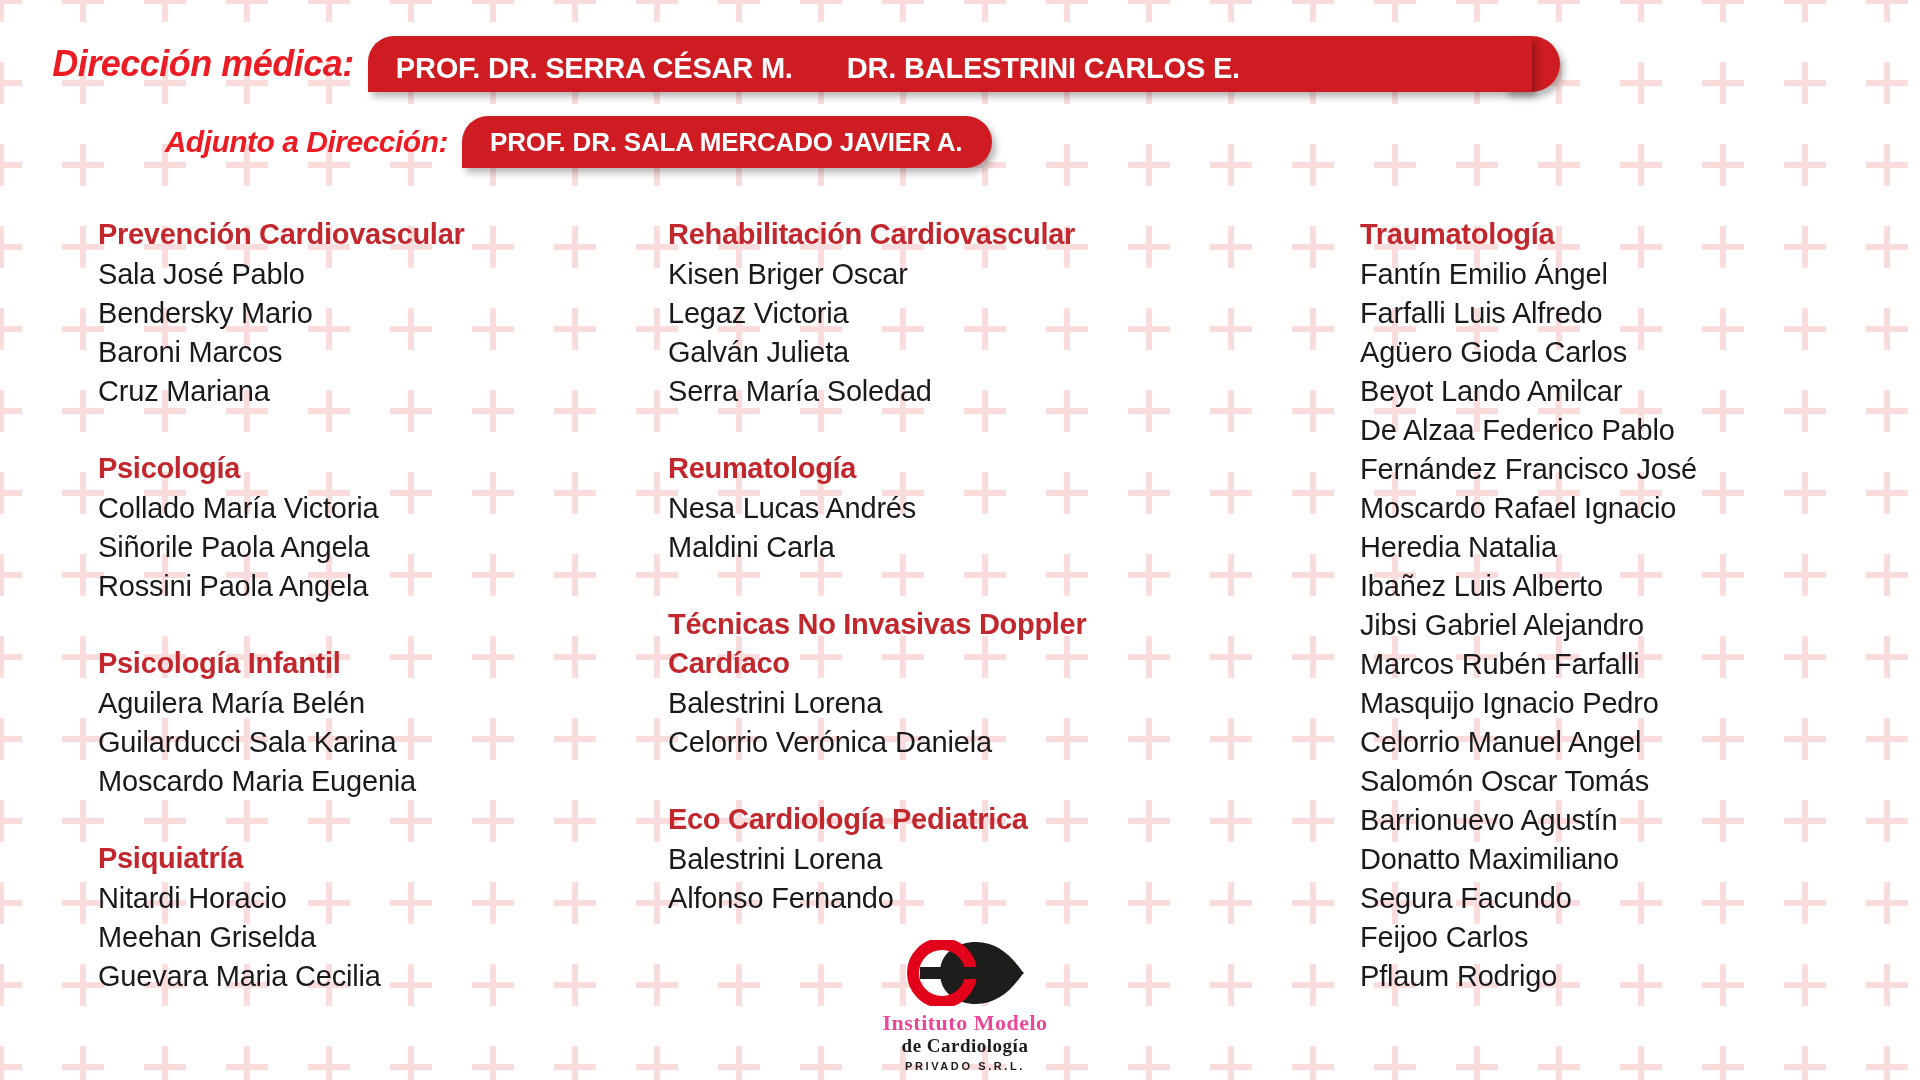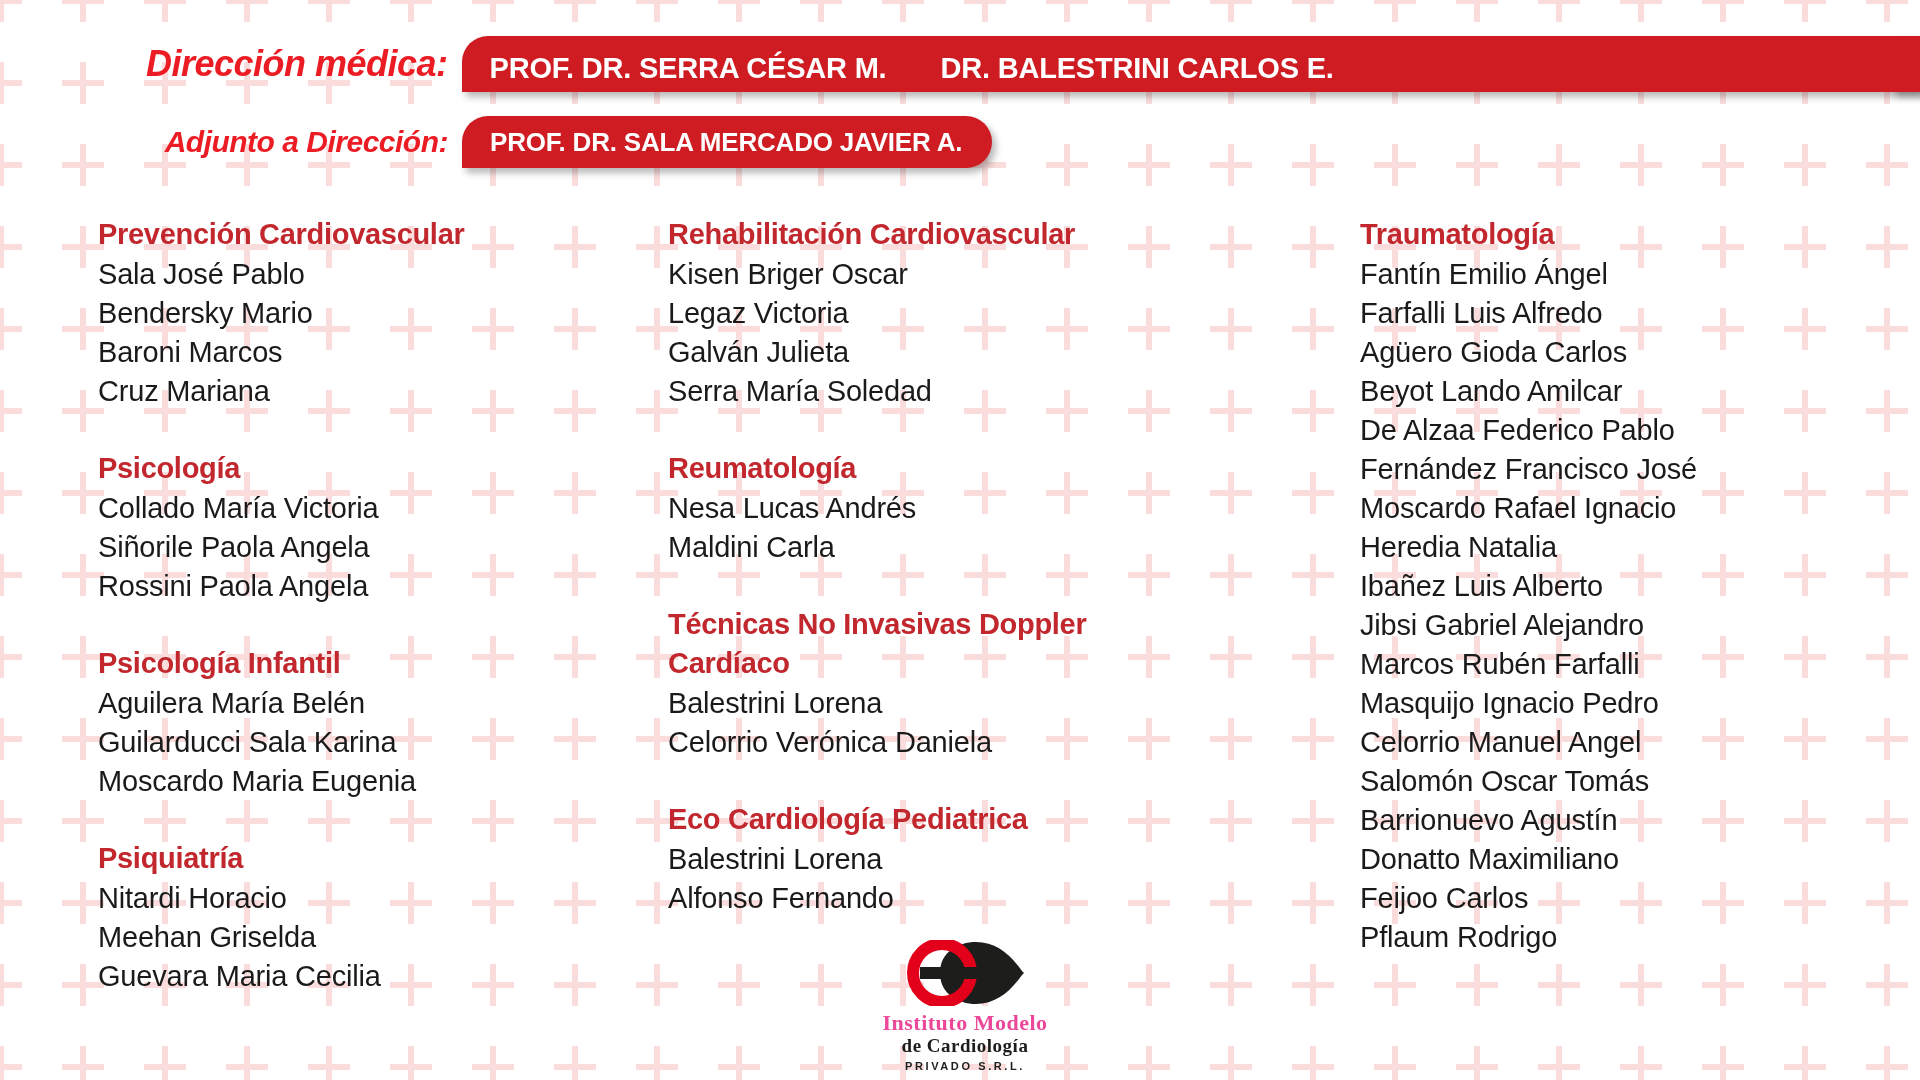--- a/index.html
+++ b/index.html
@@ -46,21 +46,21 @@
     height: 1080px;
   }
 
   
   .header-row {
     position: absolute;
     display: flex;
     align-items: center;
   }
 
-  #header-row-direccion { left: 0; top: 36px; width: 1920px; }
+  #header-row-direccion { left: 0; top: 36px; width: 1532px; }
   #header-row-adjunto   { left: 0; top: 116px; width: 1920px; }
 
   .header-label {
     color: #ec1c24;
     font-style: italic;
     font-weight: 700;
     font-size: 36px;
     letter-spacing: -0.5px;
     white-space: nowrap;
     text-align: right;
@@ -620,20 +620,21 @@
           <div class="member">Moscardo Rafael Ignacio</div>
           <div class="member">Heredia Natalia</div>
           <div class="member">Ibañez Luis Alberto</div>
           <div class="member">Jibsi Gabriel Alejandro</div>
           <div class="member">Marcos Rubén Farfalli</div>
           <div class="member">Masquijo Ignacio Pedro</div>
           <div class="member">Celorrio Manuel Angel</div>
           <div class="member">Salomón Oscar Tomás</div>
           <div class="member">Barrionuevo Agustín</div>
           <div class="member">Donatto Maximiliano</div>
+          <div class="member">Segura Facundo</div>
           <div class="member">Feijoo Carlos</div>
           <div class="member">Pflaum Rodrigo</div>
         </div>
       </div>
   </div>
 
   <div id="logo">
     <div id="logo-mark">
       <svg width="130" height="66" viewBox="0 0 130 66" xmlns="http://www.w3.org/2000/svg" aria-hidden="true">
 

